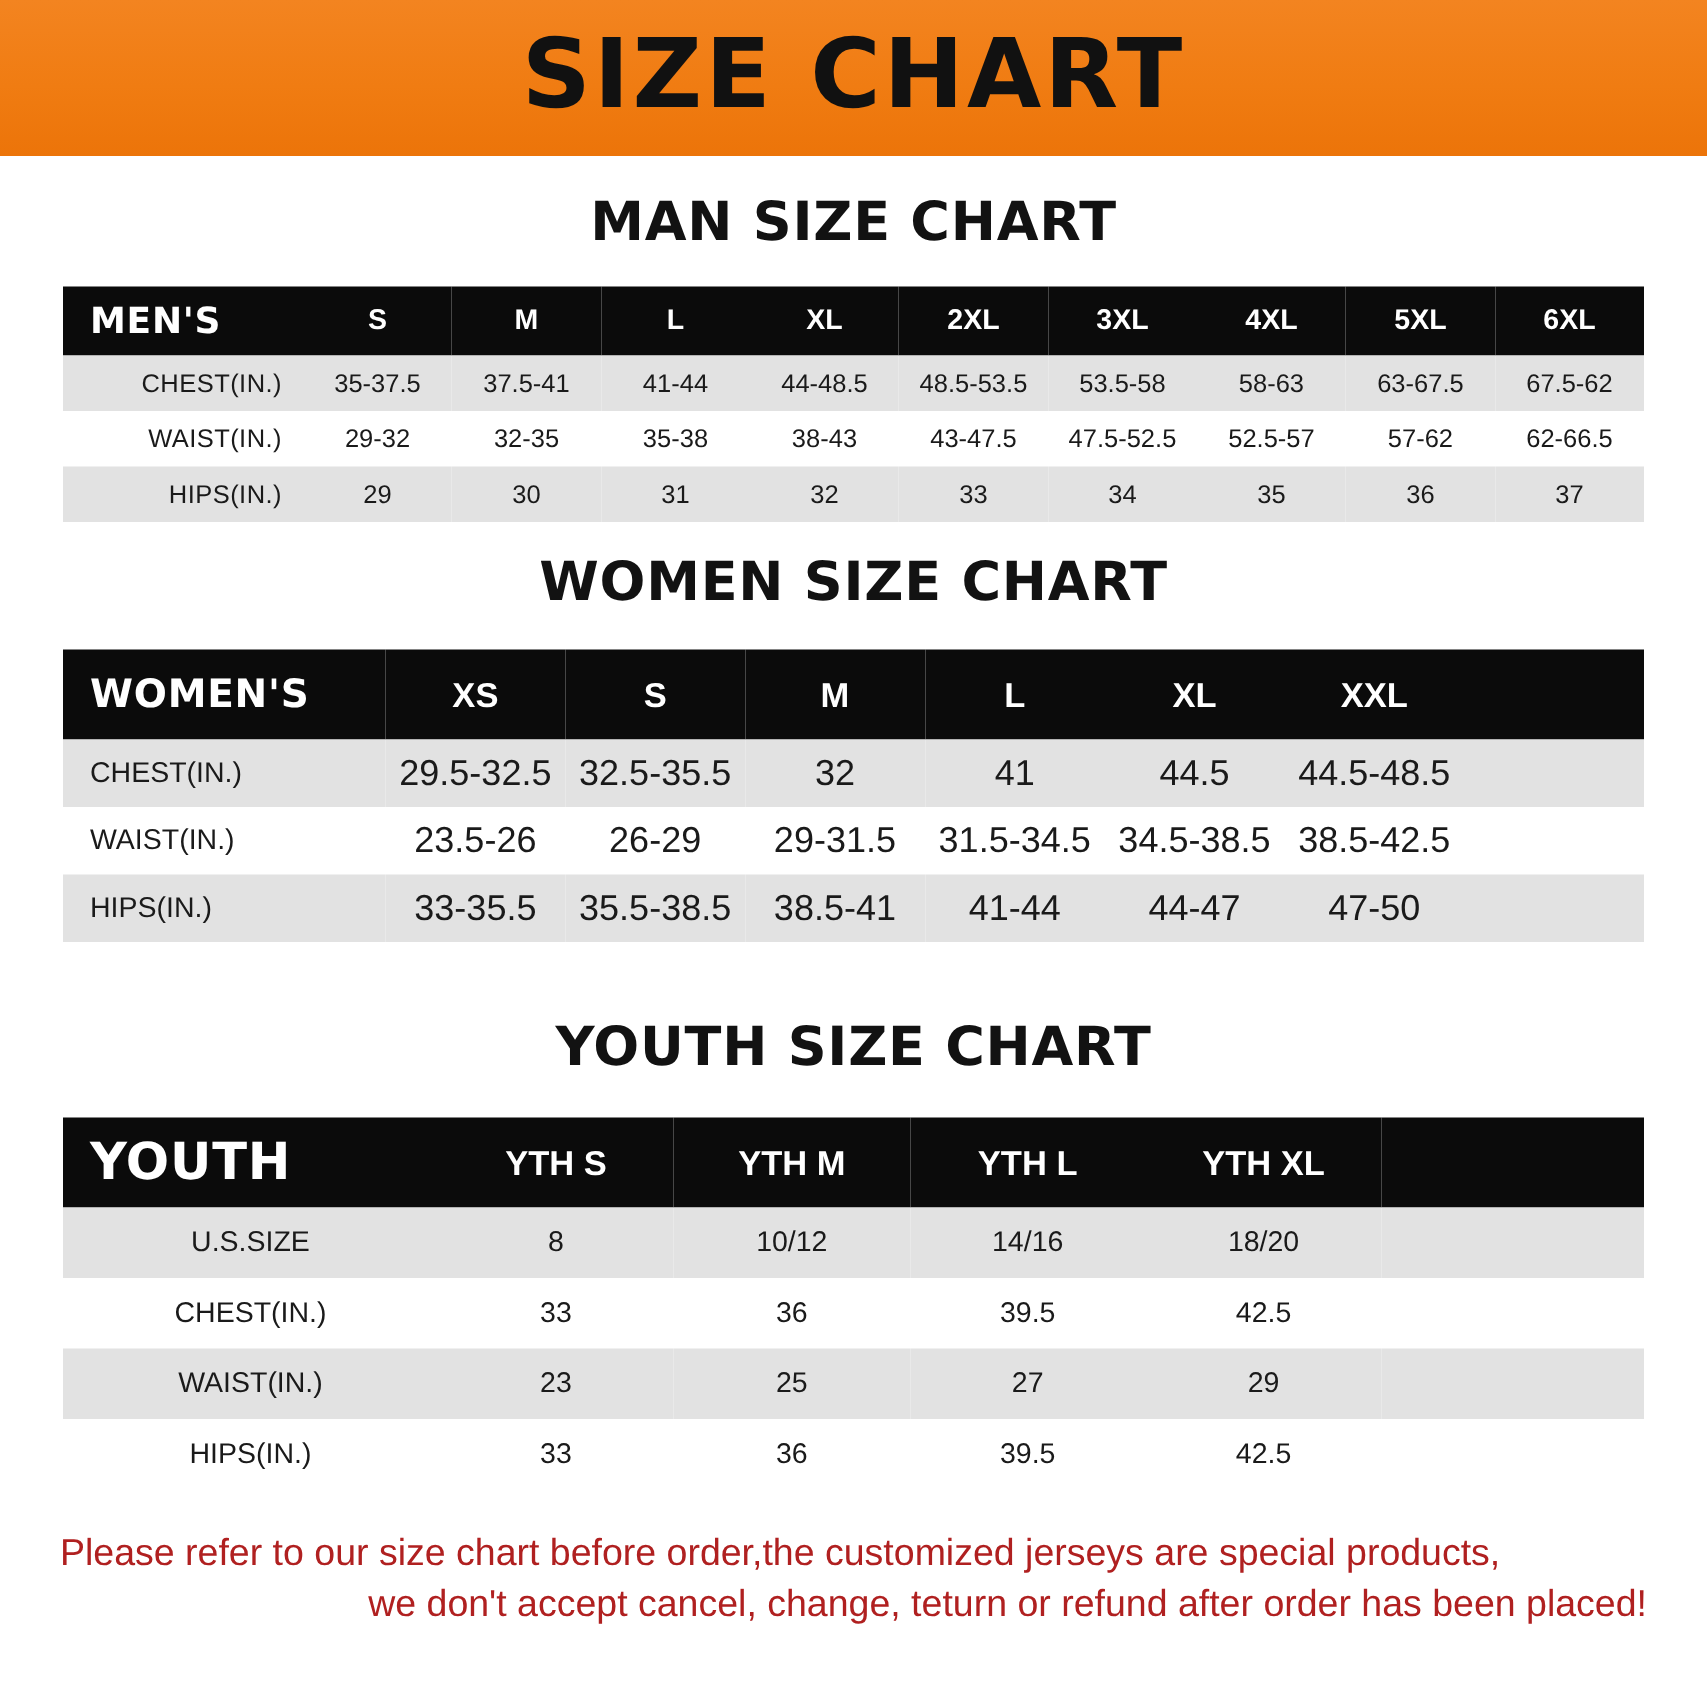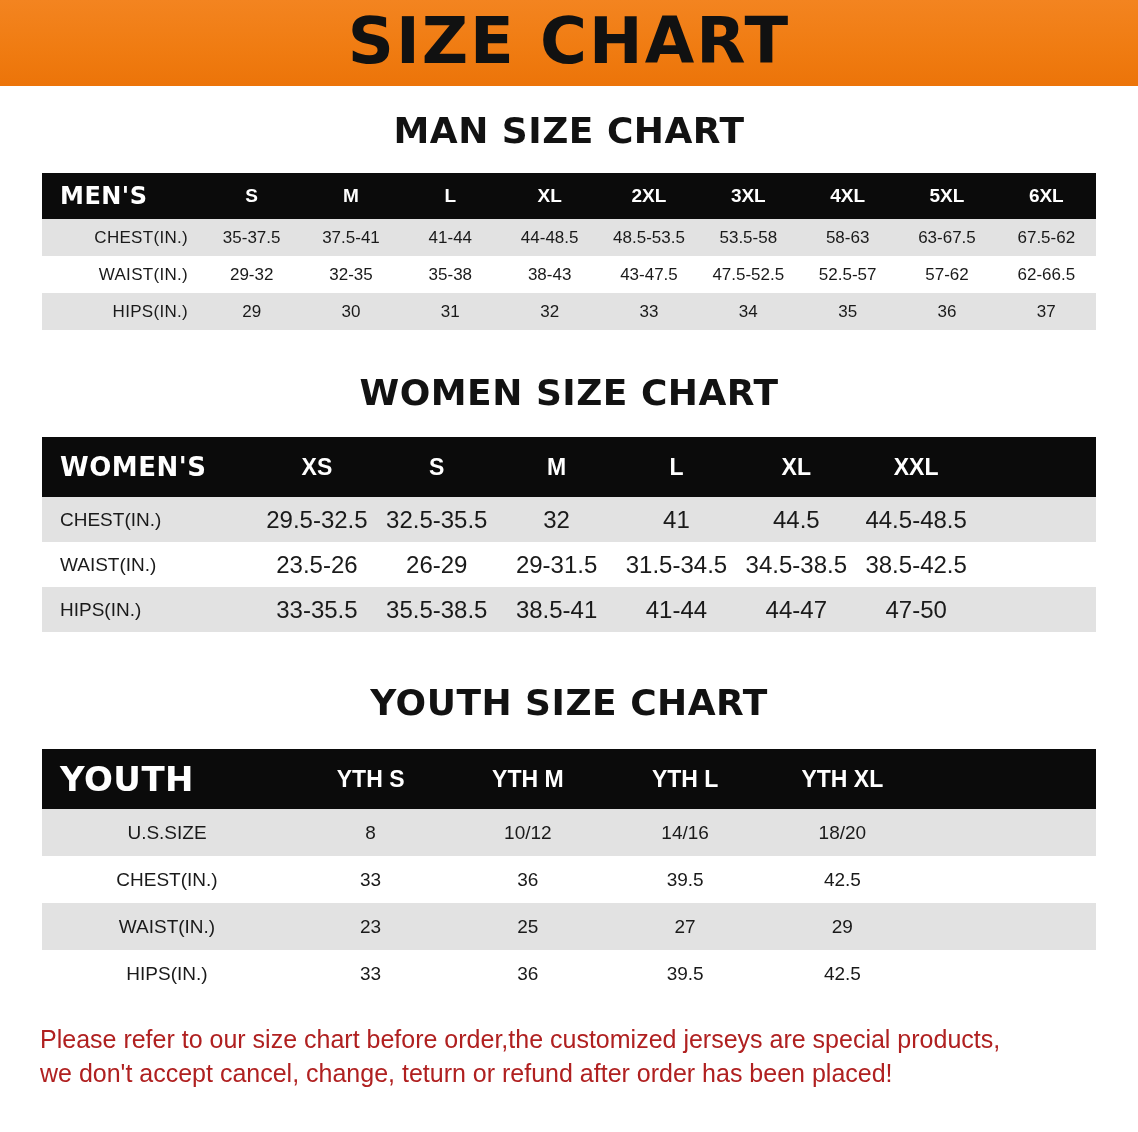--- a/index.html
+++ b/index.html
@@ -10,21 +10,21 @@
     width: 1138px;
     height: 1132px;
     background: #ffffff;
     font-family: "Liberation Sans", sans-serif;
     overflow: hidden;
   }
 
   
   .banner {
     width: 100%;
-    height: 86px;
+    height: 104px;
     background: linear-gradient(180deg, #f38420 0%, #f07c12 55%, #ec7409 100%);
     display: flex;
     align-items: center;
     justify-content: center;
     box-sizing: border-box;
   }
   .banner-title {
     font-family: "DejaVu Sans", sans-serif;
     font-weight: bold;
     font-size: 64px;
@@ -37,21 +37,21 @@
   
   .section-title {
     text-align: center;
     font-family: "DejaVu Sans", sans-serif;
     font-weight: bold;
     font-size: 36px;
     color: #121212;
     letter-spacing: 0.5px;
   }
   #man-title   { margin-top: 24px; margin-bottom: 22px; }
-  #women-title { margin-top: 42px; margin-bottom: 24px; }
+  #women-title { margin-top: 20px; margin-bottom: 24px; }
   #youth-title { margin-top: 50px; margin-bottom: 26px; }
 
   
   .table-wrap {
     margin: 0 42px;
   }
   table {
     width: 100%;
     border-collapse: collapse;
     table-layout: fixed;
@@ -117,21 +117,21 @@
   
   .note {
     margin: 26px 40px 0 40px;
     color: #b02020;
     font-family: "Liberation Sans", sans-serif;
     font-size: 25px;
     line-height: 1.35;
     text-align: left;
   }
   .note-line { display: block; }
-  .note-line.second { text-align: left; }
+  .note-line.second { text-align: right; }
 </style>
 </head>
 <body>
 
 <div class="banner">
   <div class="banner-title">SIZE CHART</div>
 </div>
 
 <div class="section-title" id="man-title">MAN SIZE CHART</div>
 

